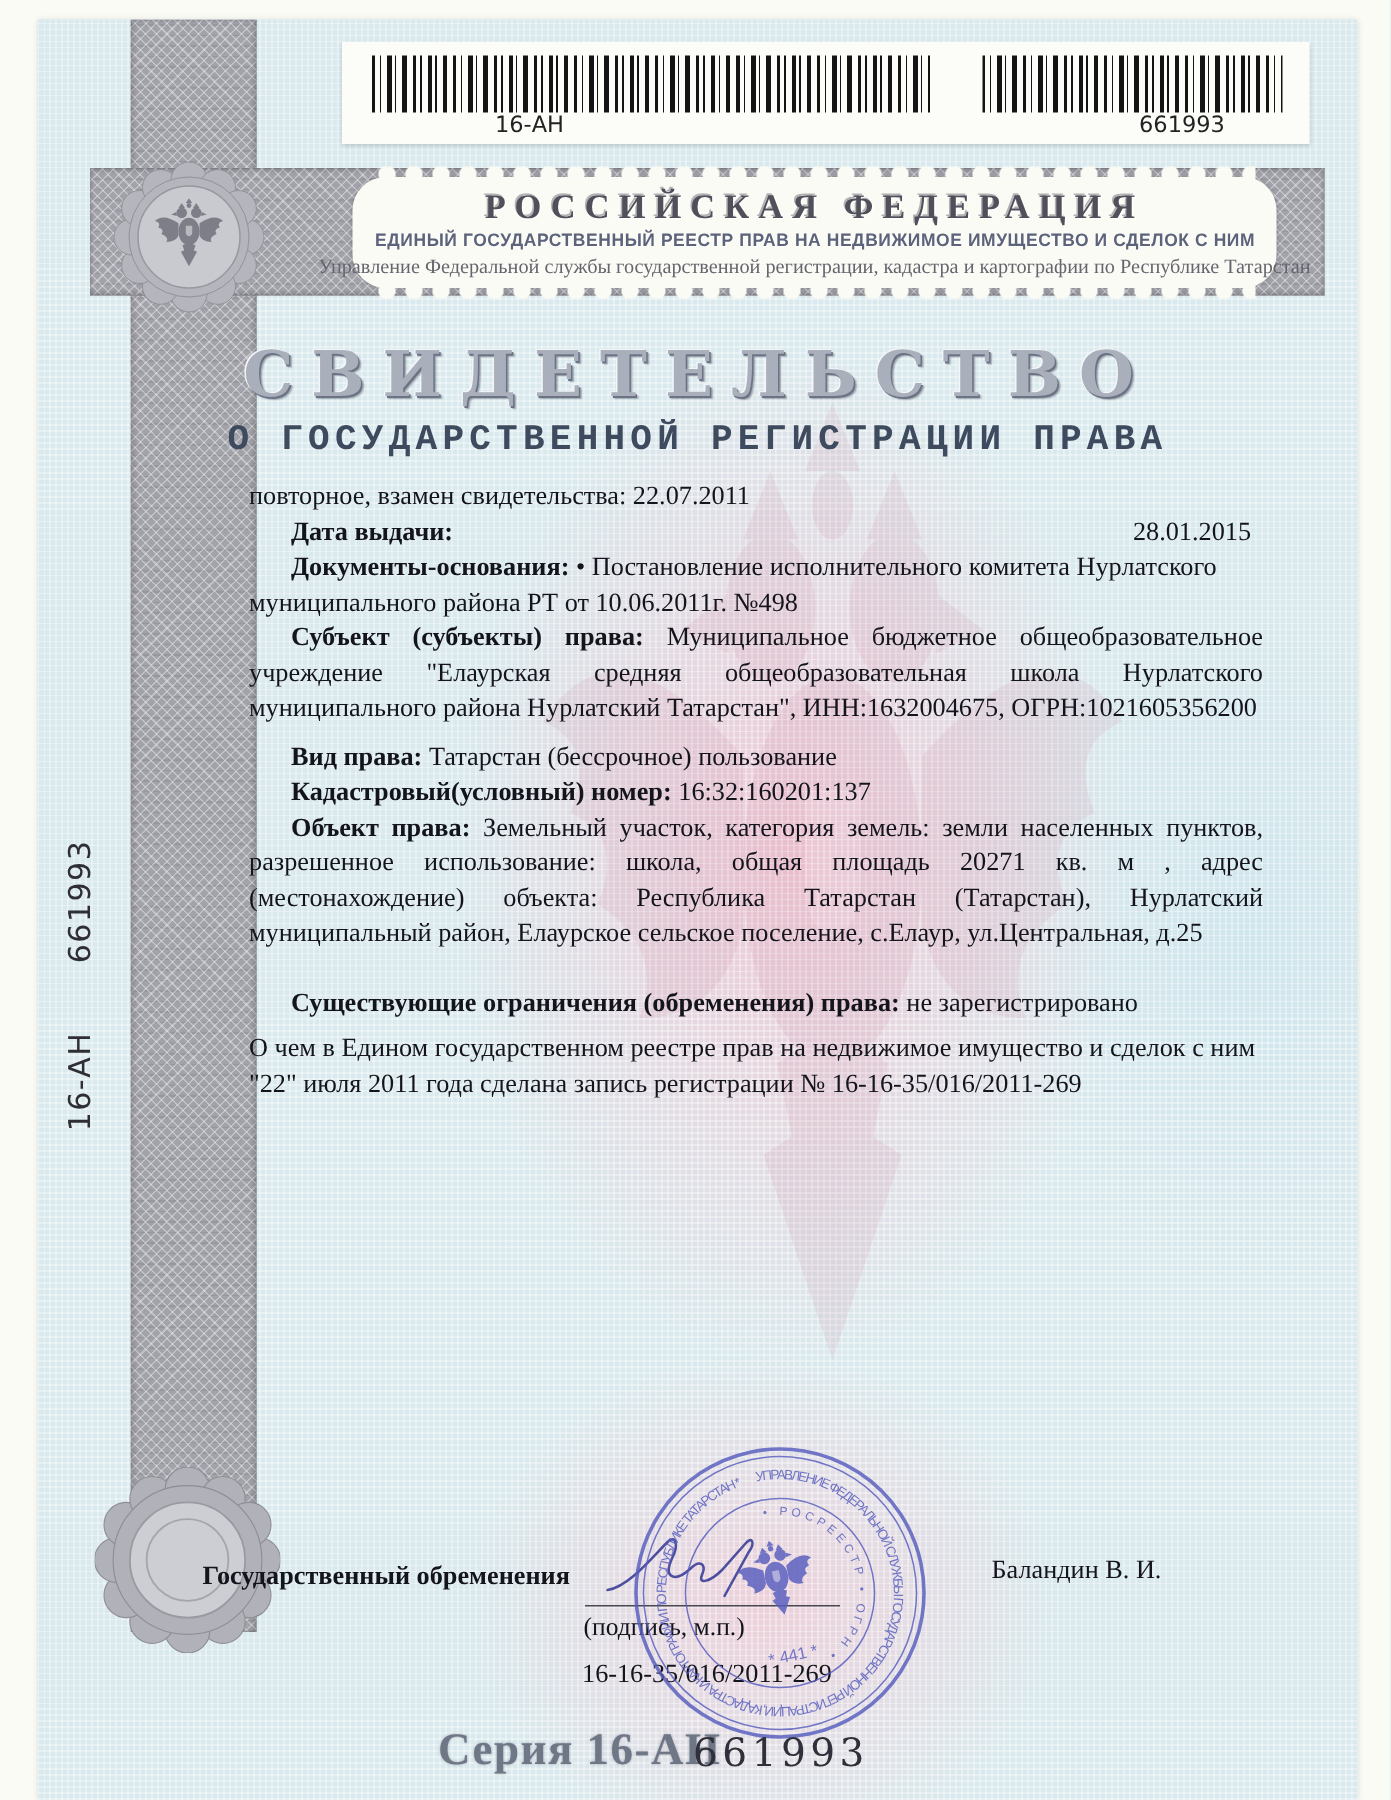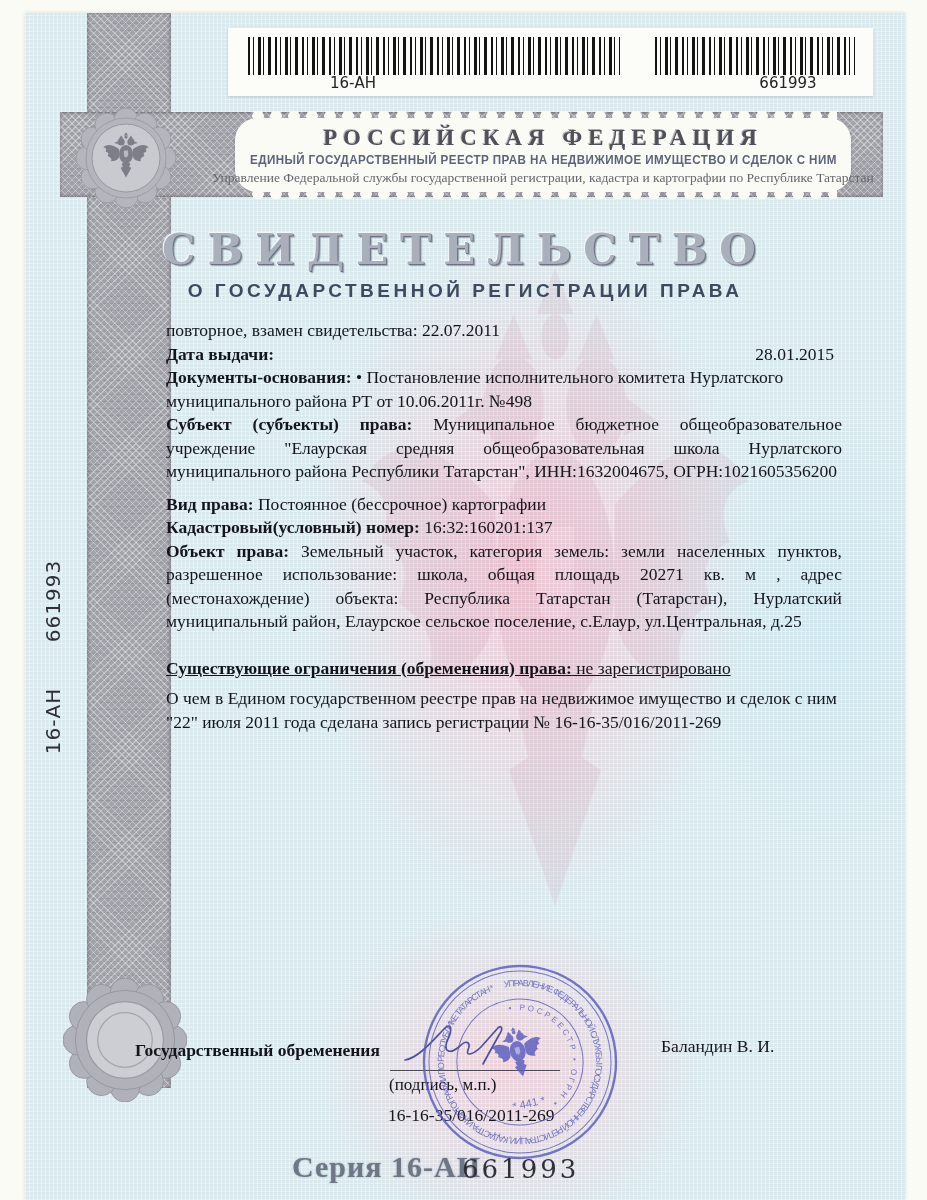--- a/index.html
+++ b/index.html
@@ -62,32 +62,32 @@
   .hdr-registry { margin-top:2px; font-family:"Liberation Sans",sans-serif; font-weight:bold; font-size:12px;
     letter-spacing:.4px; color:#5c637a; transform:scaleX(.97); white-space:nowrap;
     text-shadow:.5px .5px 0 rgba(255,255,255,.8); }
   .hdr-office { margin-top:3px; font-family:"Liberation Serif",serif; font-size:13.5px; color:#65656e; white-space:nowrap; }
 
   
   #title-block { position:absolute; left:0; top:212px; width:880px; text-align:center; }
   .title-main { font-family:"DejaVu Serif",serif; font-weight:bold; font-size:42px; letter-spacing:12px;
     color:#a9afbb; white-space:nowrap;
     text-shadow:1px 1px 0 #6d7384, 2px 2px 1px rgba(60,66,82,.4), -1px -1px 0 #f3f5f9;text-align:center; }
-  .title-sub { margin-top:6px; font-family:Liberation Sans, sans-serif; font-weight:bold; font-size:19px;
+  .title-sub { margin-top:6px; font-family:Liberation Mono, monospace; font-weight:bold; font-size:24px;
     letter-spacing:3.5px; color:#3e4a5e; white-space:nowrap; }
 
   
   #body-block { position:absolute; left:141px; top:306px; width:676px;
     font-size:17.5px; line-height:23.5px; color:#14141c; }
-  #body-block b { font-weight:bold; }
+  #body-block b { font-weight:bold;margin-left:28px; }
   .just { text-align:justify; }
   .row-date { display:flex; justify-content:space-between; padding-right:8px; }
   .mb-sub { margin-bottom:9px; }
   .mb-obj { margin-bottom:23px; }
-  .mb-restr { margin-bottom:7px;text-decoration:underline; }
+  .mb-restr { margin-bottom:7px; }
 
   
   .sig-text { position:absolute; font-size:17.5px; color:#14141c; white-space:nowrap; }
   #registrar-label { left:110px; top:1027px; font-weight:bold; }
   #registrar-name  { left:636px; top:1023px;text-align:center; }
   #sig-line { position:absolute; left:365px; top:1028px; width:170px; height:30px; border-bottom:1.5px solid #4a4a55; }
   #sig-squiggle { position:absolute; left:372px; top:1003px; width:170px; height:58px; }
   #sig-caption { left:364px; top:1062px; font-size:17px; }
   #sig-number  { left:363px; top:1092px; }
 
@@ -189,22 +189,22 @@
       <div class="title-sub">О ГОСУДАРСТВЕННОЙ  РЕГИСТРАЦИИ  ПРАВА</div>
     </div>
 
     <div id="body-block">
       <p>повторное, взамен свидетельства: 22.07.2011</p>
       <div class="row-date">
         <b>Дата выдачи:</b>
         <span>28.01.2015</span>
       </div>
       <p><b>Документы-основания:</b><span> • Постановление исполнительного комитета Нурлатского муниципального района РТ от 10.06.2011г. №498</span></p>
-      <p class="just mb-sub"><b>Субъект (субъекты) права:</b><span> Муниципальное бюджетное общеобразовательное учреждение "Елаурская средняя общеобразовательная школа Нурлатского муниципального района Республики Татарстан", ИНН:1632004675, ОГРН:1021605356200</span></p>
-      <p><b>Вид права:</b><span> Постоянное (бессрочное) картографии</span></p>
+      <p class="just mb-sub"><b>Субъект (субъекты) права:</b><span> Муниципальное бюджетное общеобразовательное учреждение "Елаурская средняя общеобразовательная школа Нурлатского муниципального района Нурлатский Татарстан", ИНН:1632004675, ОГРН:1021605356200</span></p>
+      <p><b>Вид права:</b><span> Татарстан (бессрочное) пользование</span></p>
       <p><b>Кадастровый(условный) номер:</b><span> 16:32:160201:137</span></p>
       <p class="just mb-obj"><b>Объект права:</b><span> Земельный участок, категория земель: земли населенных пунктов, разрешенное использование: школа, общая площадь 20271 кв. м , адрес (местонахождение) объекта: Республика Татарстан (Татарстан), Нурлатский муниципальный район, Елаурское сельское поселение, с.Елаур, ул.Центральная, д.25</span></p>
       <p class="mb-restr"><b>Существующие ограничения (обременения) права:</b><span> не зарегистрировано</span></p>
       <p>О чем в Едином государственном реестре прав на недвижимое имущество и сделок с ним "22" июля 2011 года сделана запись регистрации № 16-16-35/016/2011-269</p>
     </div>
 
     <div class="sig-text" id="registrar-label">Государственный обременения</div>
     <div id="sig-line"></div>
     <svg id="sig-squiggle" viewBox="0 0 170 58">
       <path d="M8 44 C 22 42, 38 22, 48 12 C 53 7, 56 13, 51 23 C 45 36, 53 39, 63 30 C 70 23, 74 27, 71 34 C 68 41, 77 38, 84 31 L 100 13 C 104 8, 107 12, 102 19 L 86 48" fill="none" stroke="#3b3f97" stroke-width="1.7" stroke-linecap="round" opacity=".9"></path>

